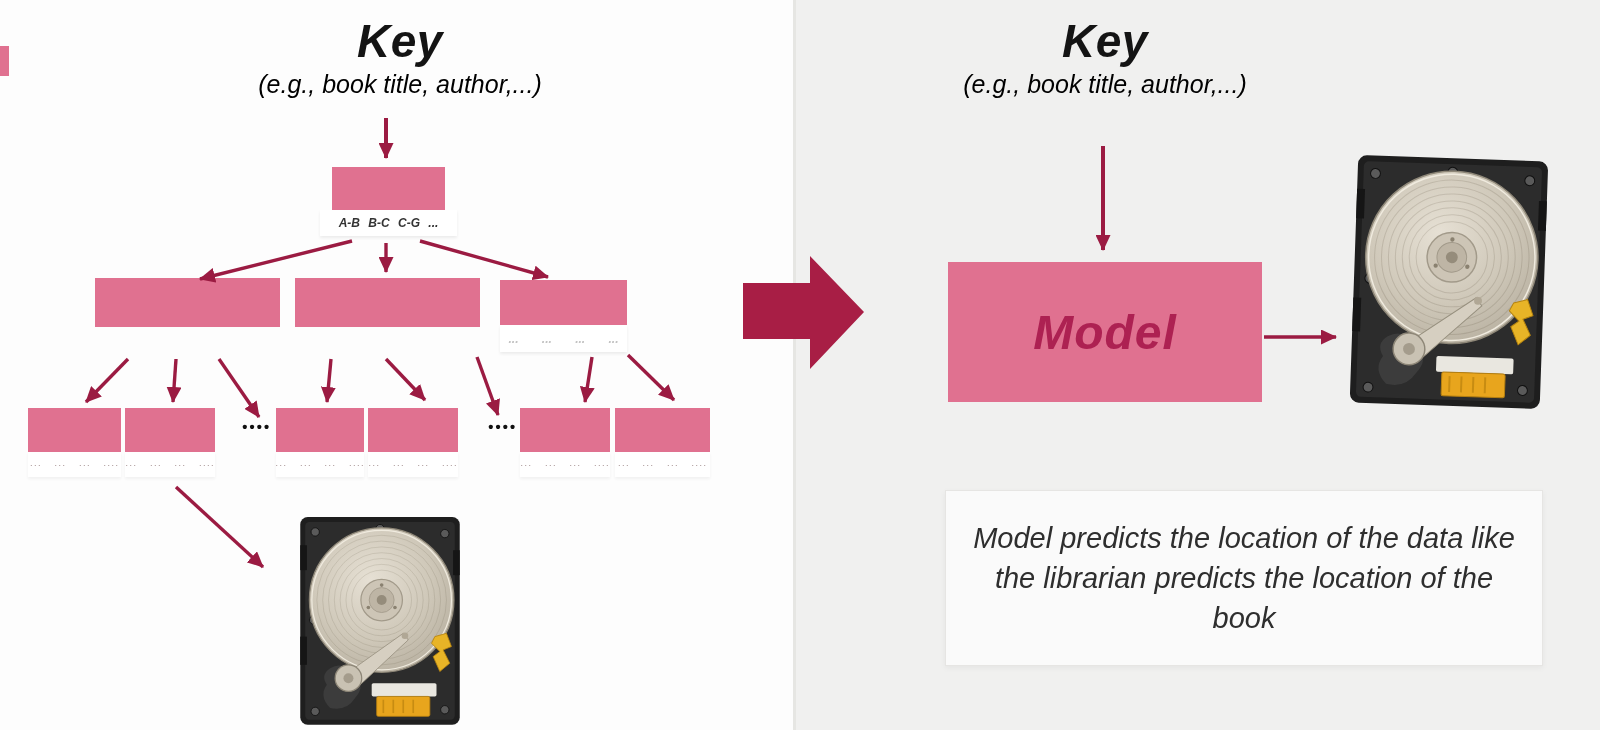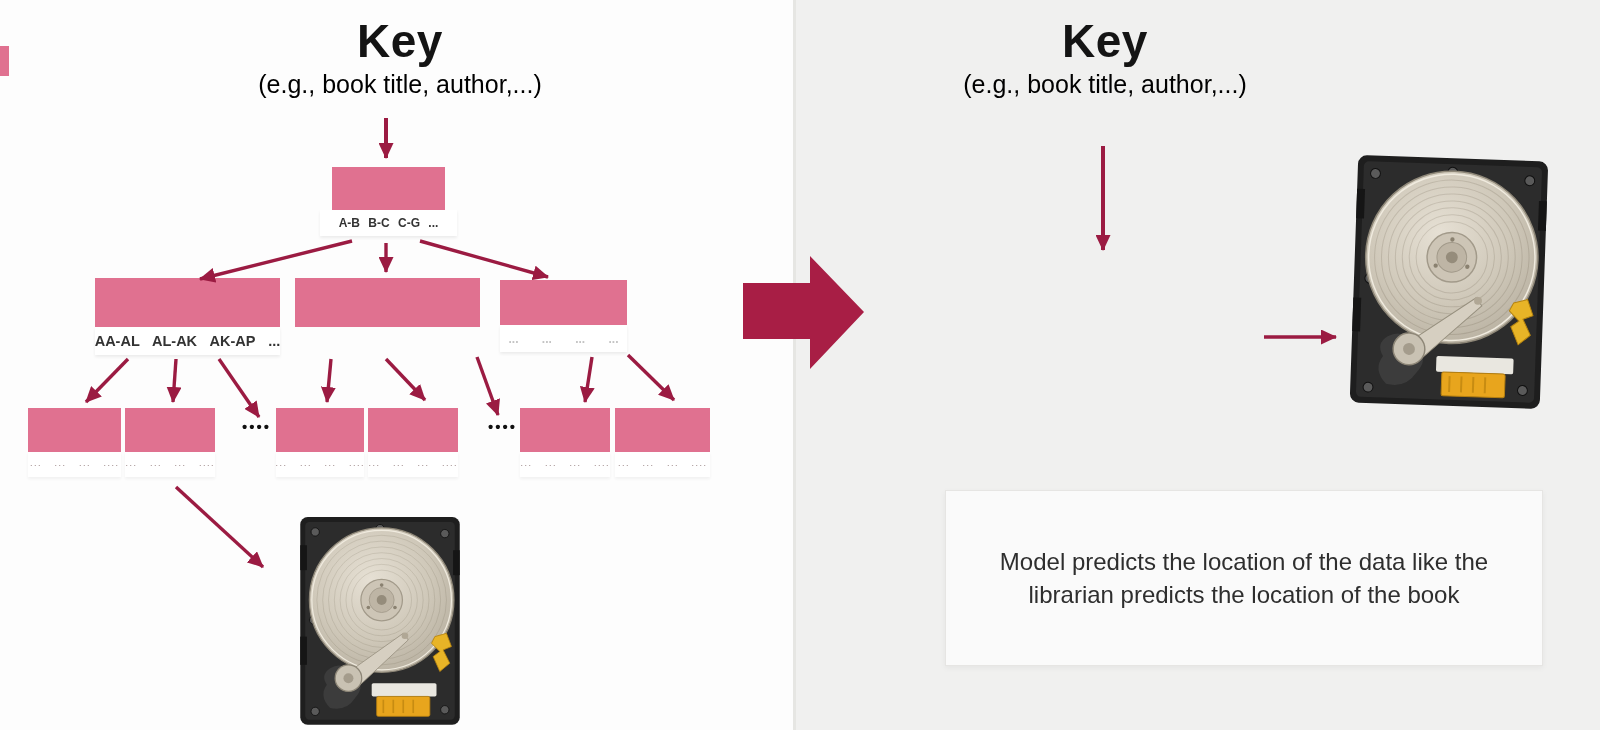--- a/index.html
+++ b/index.html
@@ -1,18 +1,18 @@
 <!DOCTYPE html>
 <html><head>
 <meta charset="utf-8">
 <style>
   html,body{margin:0;padding:0;}
   .stage{
     position:relative;width:1600px;height:730px;overflow:hidden;
-    font-family:"Liberation Sans", sans-serif;background:#fcfcfc;
+    font-family:"Liberation Sans", sans-serif;background:#fcfcfc;font-style:italic;
   }
   .panel-left{position:absolute;left:0;top:0;width:795px;height:730px;background:#fdfdfd;}
   .panel-right{position:absolute;left:795px;top:0;width:805px;height:730px;background:#f0f0ef;}
   .seam{position:absolute;left:793px;top:0;width:3px;height:730px;background:#e6e6e3;}
   .edge-smudge{position:absolute;left:0;top:46px;width:9px;height:30px;background:#e07190;}
 
   .title{position:absolute;font-weight:bold;color:#141414;font-size:46px;text-align:center;letter-spacing:0.5px;}
   .subtitle{position:absolute;color:#000000;font-size:25px;text-align:center;}
 
   .node{position:absolute;background:#e07190;}
@@ -32,42 +32,41 @@
     position:absolute;left:948px;top:262px;width:314px;height:140px;background:#e07190;
     display:flex;align-items:center;justify-content:center;
   }
   .model-label{font-size:48px;font-weight:600;color:#ad2152;letter-spacing:1px;}
 
   .caption-box{
     position:absolute;left:945px;top:490px;width:596px;height:174px;background:#fafafa;
     border:1px solid #e6e5e3;box-shadow:0 2px 6px rgba(0,0,0,0.05);
     display:flex;align-items:center;justify-content:center;
   }
-  .caption-text{max-width:560px;font-size:24px;color:#2e2e2e;text-align:center;line-height:1.38;}
+  .caption-text{max-width:560px;font-size:29px;color:#2e2e2e;text-align:center;line-height:1.38;}
 
   .overlay{position:absolute;left:0;top:0;width:1600px;height:730px;pointer-events:none;}
 </style>
 </head>
 <body>
 
 <div class="stage">
 
   <div class="panel-left"></div>
   <div class="panel-right"></div>
   <div class="seam"></div>
   <div class="edge-smudge"></div>
 
   <div class="title" style="left:245px;top:14px;width:310px;">Key</div>
   <div class="subtitle" style="left:245px;top:70px;width:310px;">(e.g., book title, author,...)</div>
 
   <div class="node" style="left:332px;top:167px;width:113px;height:43px;"></div>
   <div class="strip root-strip" style="left:320px;top:210px;width:137px;height:26px;">A-B B-C C-G ...</div>
 
   <div class="node" style="left:95px;top:278px;width:185px;height:49px;"></div>
-  <div class="strip l2-strip" style="left:95px;top:327px;width:185px;height:28px;">AA-AL AL-AK AK-AP ...</div>
 
   <div class="node" style="left:295px;top:278px;width:185px;height:49px;"></div>
 
   <div class="node" style="left:500px;top:280px;width:127px;height:45px;"></div>
   <div class="strip l2-strip faint" style="left:500px;top:325px;width:127px;height:27px;">... ... ... ...</div>
 
   <div class="node" style="left:28px;top:408px;width:93px;height:44px;"></div>
   <div class="strip l3-strip" style="left:28px;top:452px;width:93px;height:25px;">··· ··· ··· ····</div>
 
   <div class="node" style="left:125px;top:408px;width:90px;height:44px;"></div>
@@ -85,20 +84,23 @@
 
   <div class="node" style="left:520px;top:408px;width:90px;height:44px;"></div>
   <div class="strip l3-strip" style="left:520px;top:452px;width:90px;height:25px;">··· ··· ··· ····</div>
 
   <div class="node" style="left:615px;top:408px;width:95px;height:44px;"></div>
   <div class="strip l3-strip" style="left:615px;top:452px;width:95px;height:25px;">··· ··· ··· ····</div>
 
   <div class="title" style="left:950px;top:14px;width:310px;">Key</div>
   <div class="subtitle" style="left:950px;top:70px;width:310px;">(e.g., book title, author,...)</div>
 
+  <div class="model-box">
+    <span class="model-label">Model</span>
+  </div>
 
   <div class="caption-box">
     <div class="caption-text">Model predicts the location of the data like the librarian predicts the location of the book</div>
   </div>
 
   <svg class="overlay" viewBox="0 0 1600 730">
     <defs>
       <marker id="ah" markerUnits="userSpaceOnUse" markerWidth="17" markerHeight="15" refX="15" refY="7.5" orient="auto">
         <path d="M0,0 L16,7.5 L0,15 Z" fill="#9b1b42"></path>
       </marker>

